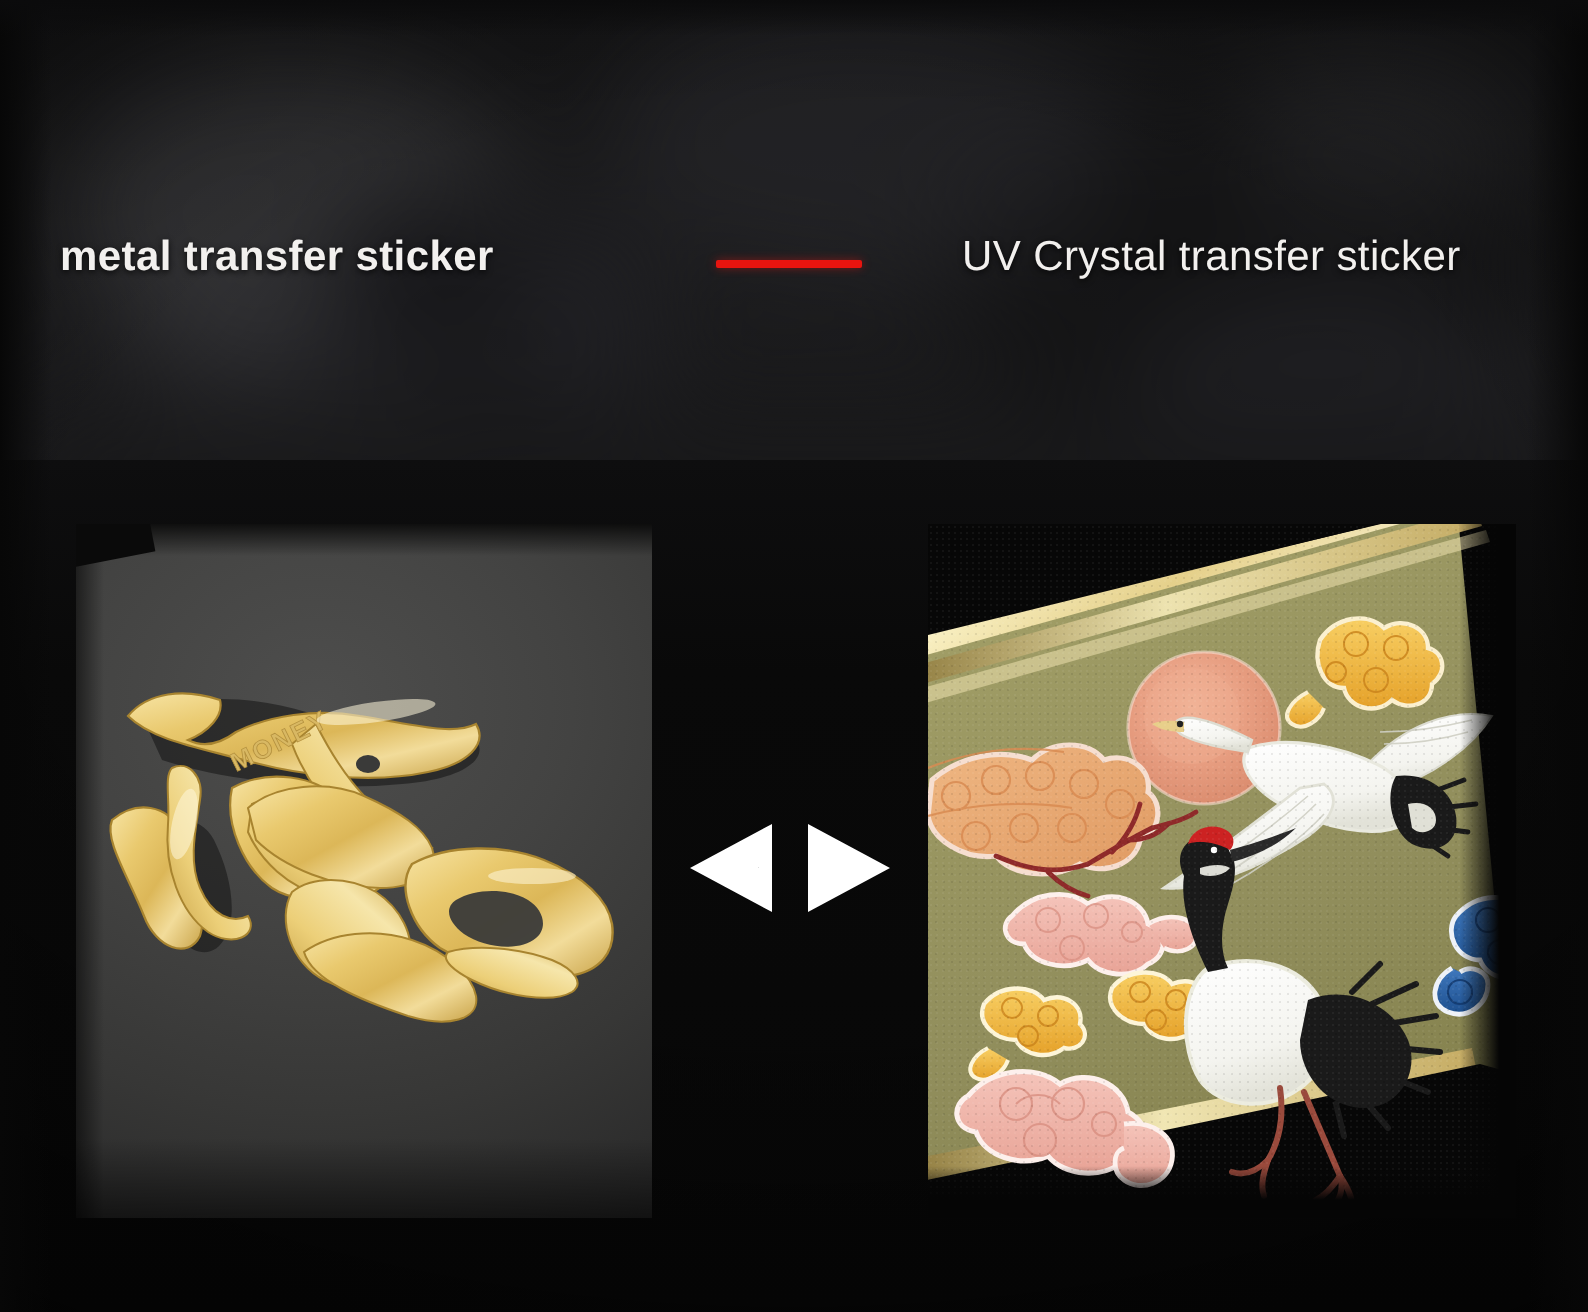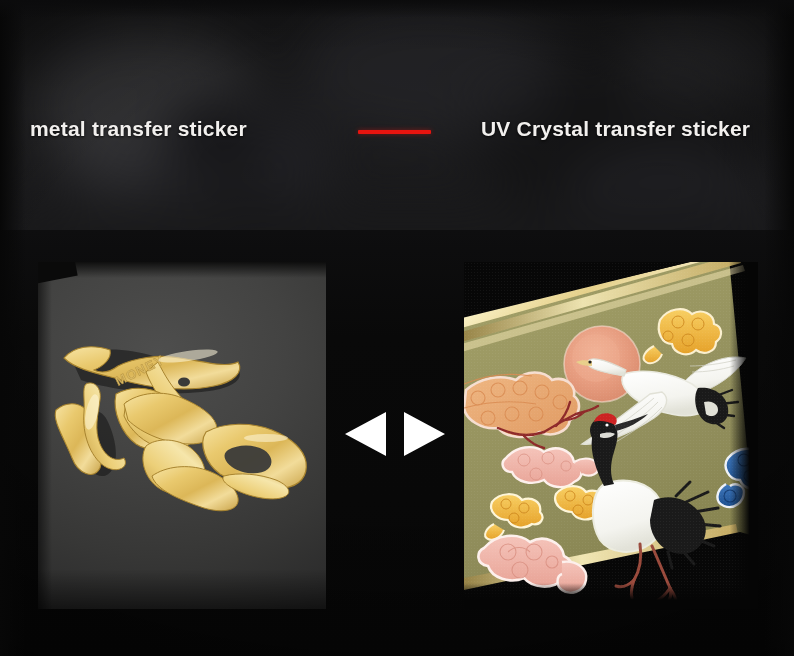--- a/index.html
+++ b/index.html
@@ -55,21 +55,21 @@
     letter-spacing:.2px;
     text-shadow:0 1px 3px rgba(0,0,0,.8);
   }
   .h-divider{
     position:absolute;left:358px;top:22px;width:73px;height:4px;
     background:#e8140f;border-radius:1px;
     box-shadow:0 0 5px rgba(232,20,15,.45);
   }
   .h-right{
     position:absolute;left:481px;top:6px;width:290px;
-    color:#f2f0ee;font-size:21px;font-weight:bold;line-height:30px;
+    color:#f2f0ee;font-size:21px;font-weight:normal;line-height:30px;
     letter-spacing:.2px;
     text-shadow:0 1px 3px rgba(0,0,0,.8);
   }
 
   
   .arrows{position:absolute;left:339px;top:408px;width:112px;height:52px;}
 
   
   .panel{position:absolute;overflow:hidden;}
   .panel-left{left:38px;top:262px;width:288px;height:347px;background:#3b3b3a;}

